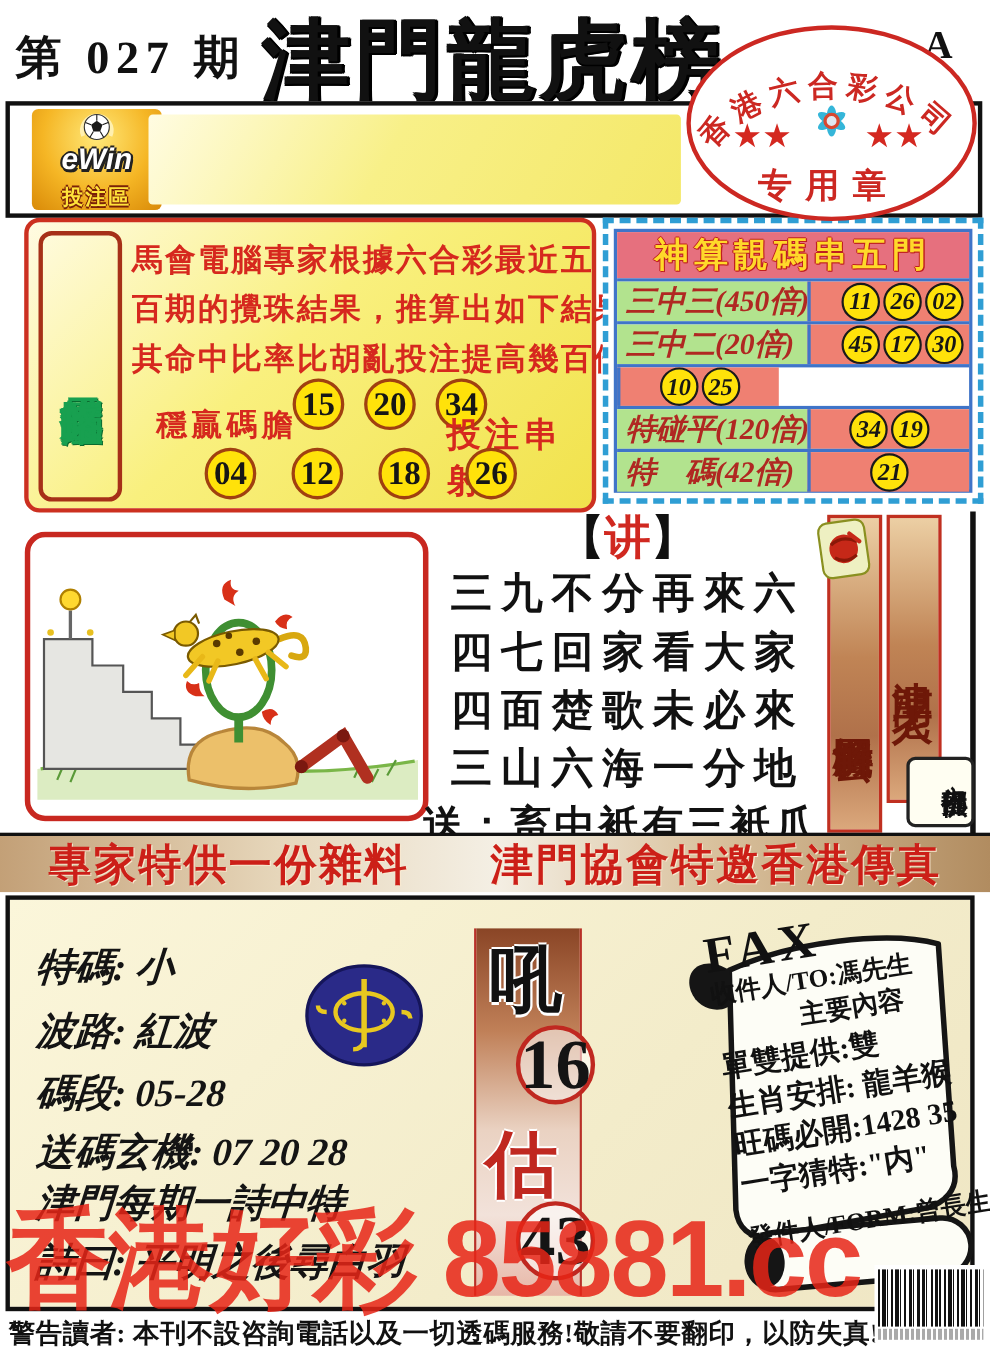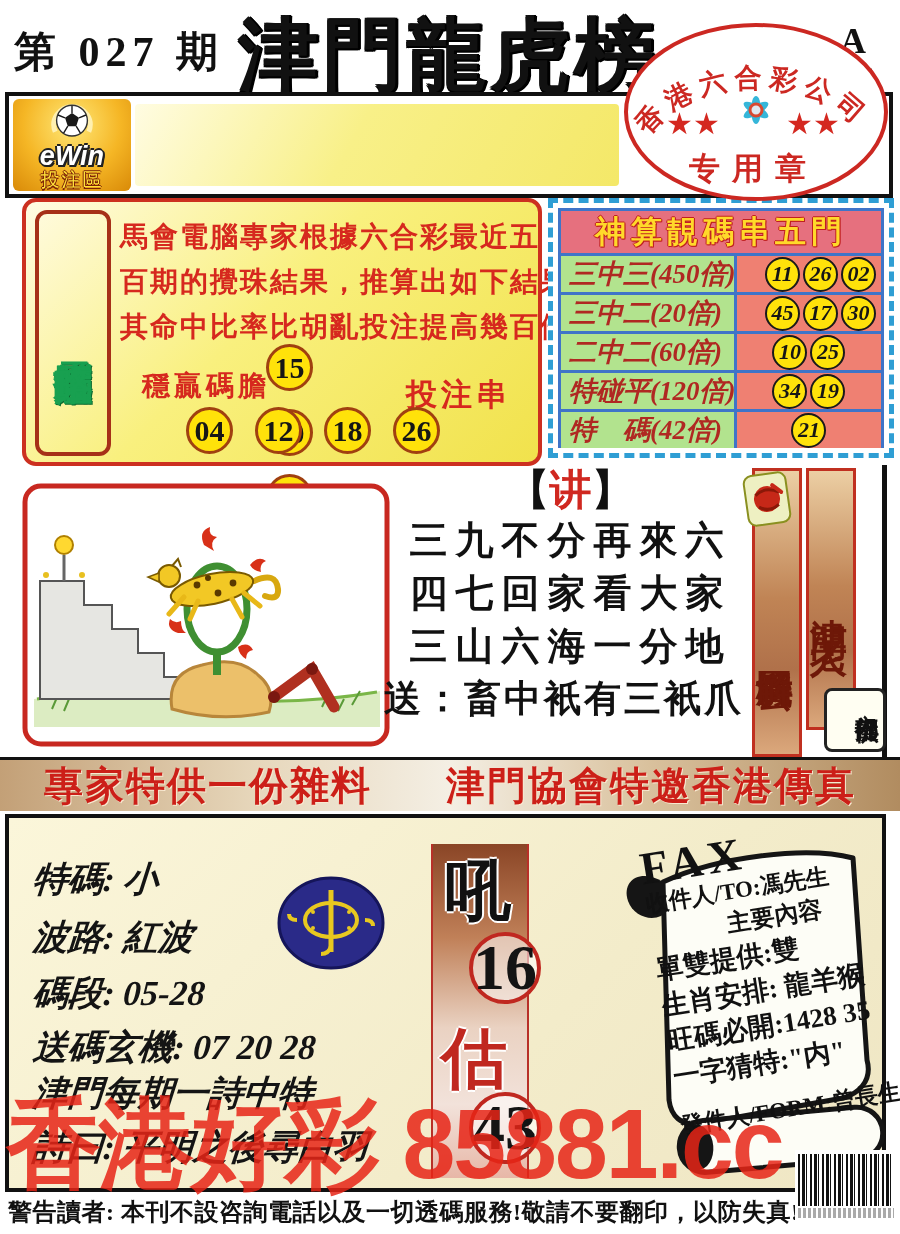--- a/index.html
+++ b/index.html
@@ -10,48 +10,48 @@
     font-family:"Liberation Serif", serif; color:#111;
   }
   
   .issue { position:absolute; left:14px; top:24px; font-size:42px; font-weight:bold; letter-spacing:6px; }
   .main-title { position:absolute; left:238px; top:2px; font-size:80px; font-weight:900; letter-spacing:4px;
     text-shadow:2px 0 0 #000, 0 2px 0 #000, 2px 2px 0 #000, 3px 1px 0 #000; }
   .edition { position:absolute; left:840px; top:20px; font-size:36px; font-weight:bold; }
 
   
   .top-box { position:absolute; left:5px; top:92px; width:888px; height:106px; border:4px solid #111; background:#fff; }
-  .ewin-logo { position:absolute; left:4px; top:3px; width:118px; height:92px; border-radius:6px;
+  .ewin-logo { position:absolute; left:20px; top:3px; width:118px; height:92px; border-radius:6px;
     background:radial-gradient(circle at 50% 28%, #ffe878 0%, #f5b625 55%, #d98a08 100%);
     display:flex; flex-direction:column; align-items:center; overflow:hidden; }
   .ball { width:42px; height:42px; margin-top:2px; }
   .brand { font-family:"Liberation Sans", sans-serif; font-style:italic; font-weight:bold; font-size:27px; color:#fff; line-height:26px;
     text-shadow:-2px 0 #222, 2px 0 #222, 0 -2px #222, 0 2px #222, 2px 2px #222; }
-  .brand-sub { font-size:19px; font-weight:normal; color:#ffe33a; letter-spacing:2px; line-height:22px;
-    text-shadow:-1px 0 #7a2008, 1px 0 #7a2008, 0 -1px #7a2008, 0 2px #7a2008; }
+  .brand-sub { font-size:19px; font-weight:bold; color:#ffe33a; letter-spacing:2px; line-height:22px;
+    text-shadow:-1px 0 #7a2008, 1px 0 #7a2008, 0 -1px #7a2008, 0 2px #7a2008;margin-top:11px; }
   .top-strip { position:absolute; left:126px; top:8px; width:484px; height:82px; border-radius:4px;
     background:linear-gradient(120deg,#fffce2 0%, #f8f088 45%, #f4e868 100%); }
 
   
   .stamp { position:absolute; left:618px; top:16px; width:278px; height:188px; z-index:6; }
 
   
   .strat-box { position:absolute; left:22px; top:198px; width:520px; height:268px; border:4px solid #cc3020; border-radius:14px;
     background:linear-gradient(135deg,#fffbe2 0%, #f9f07e 45%, #f1e24c 100%); }
   .strat-side { position:absolute; left:9px; top:8px; width:76px; height:246px; border:4px solid #a63018; border-radius:12px;
     writing-mode:vertical-rl; text-orientation:upright; display:flex; align-items:center; justify-content:center;
     font-size:39px; font-weight:bold; color:#18a050; letter-spacing:1px; text-shadow:1px 1px 0 #0a6a30; }
   .strat-text { position:absolute; left:94px; top:12px; width:414px; text-align:center; }
   .strat-text div { font-size:28px; font-weight:bold; color:#d6281e; letter-spacing:2px; line-height:45px; white-space:nowrap; }
   .num-c { display:inline-flex; width:47px; height:47px; border-radius:50%; background:#ffe20a; border:3px solid #a04010;
     align-items:center; justify-content:center; font-size:30px; font-weight:bold; color:#161616; }
   .stable-label { position:absolute; left:96px; top:165px; font-size:28px; font-weight:bold; color:#d6281e; letter-spacing:4px;margin-left:20px; }
-  .row-stable { position:absolute; left:240px; top:142px; display:flex; gap:18px;flex-direction:column; }
+  .row-stable { position:absolute; left:240px; top:142px; display:flex; gap:18px; }
   .chain-label { position:absolute; left:380px; top:172px; font-size:31px; font-weight:bold; color:#d6281e; letter-spacing:4px; }
-  .row-chain { position:absolute; left:160px; top:205px; display:flex; gap:22px; }
+  .row-chain { position:absolute; left:160px; top:205px; display:flex; gap:32px; }
 
   
   .picks { position:absolute; left:548px; top:198px; width:346px; height:260px; border:5px dashed #2f9ed4; background:#fff; padding:5px; }
   .picks-inner { width:100%; height:100%; border:3px solid #3f74c8; display:flex; flex-direction:column; }
   .picks-title { height:48px; background:#e6707e; display:flex; align-items:center; justify-content:center;
     font-size:31px; font-weight:bold; color:#ffd92a; letter-spacing:5px;
     text-shadow:-1px 0 #c02020, 1px 0 #c02020, 0 -1px #c02020, 0 1px #c02020, 1px 1px 0 #c02020; }
   .prow { flex:1; display:flex; border-top:3px solid #3f74c8;font-style:italic; }
   .plabel { width:54%; background:#b2e38e; display:flex; align-items:center; padding-left:8px;
     font-size:27px; font-weight:bold; color:#b02822; white-space:nowrap; }
@@ -203,21 +203,20 @@
       </div>
       <div class="prow">
         <div class="plabel">三中二(20倍)</div>
         <div class="pnums right">
           <span class="num-s">45</span>
           <span class="num-s">17</span>
           <span class="num-s">30</span>
         </div>
       </div>
       <div class="prow">
-        <div class="plabel">二中二(60倍)</div>
         <div class="pnums center">
           <span class="num-s">10</span>
           <span class="num-s">25</span>
         </div>
       </div>
       <div class="prow">
         <div class="plabel">特碰平(120倍)</div>
         <div class="pnums center">
           <span class="num-s">34</span>
           <span class="num-s">19</span>
@@ -267,20 +266,21 @@
       <path d="M252,214 L290,186 L312,224" fill="none" stroke="#b03020" stroke-width="11" stroke-linecap="round"></path>
       <circle cx="290" cy="186" r="6" fill="#7a1810"></circle>
         <circle cx="252" cy="214" r="6" fill="#7a1810"></circle>
     </g>
   </svg>
 
   <div class="verse">
     <div class="verse-title"><span>【</span><span class="red">讲</span><span>】</span></div>
     <div class="verse-line">三九不分再來六</div>
     <div class="verse-line">四七回家看大家</div>
+    <div class="verse-line">四面楚歌未必來</div>
     <div class="verse-line">三山六海一分地</div>
     <div class="verse-gift">送：畜中衹有三衹爪</div>
   </div>
 
   <svg class="fist-tile" viewBox="0 0 46 54">
     <rect x="2" y="2" width="42" height="50" rx="8" fill="#eef0c2" stroke="#8a9020" stroke-width="2"></rect>
     <circle cx="23" cy="27" r="13" fill="#c62818"></circle>
     <path d="M12,22 q11,-8 24,0 M14,34 q10,7 20,0" stroke="#8a1808" stroke-width="3" fill="none"></path>
     <path d="M30,14 l8,8" stroke="#c62818" stroke-width="4" stroke-linecap="round"></path>
   </svg>

